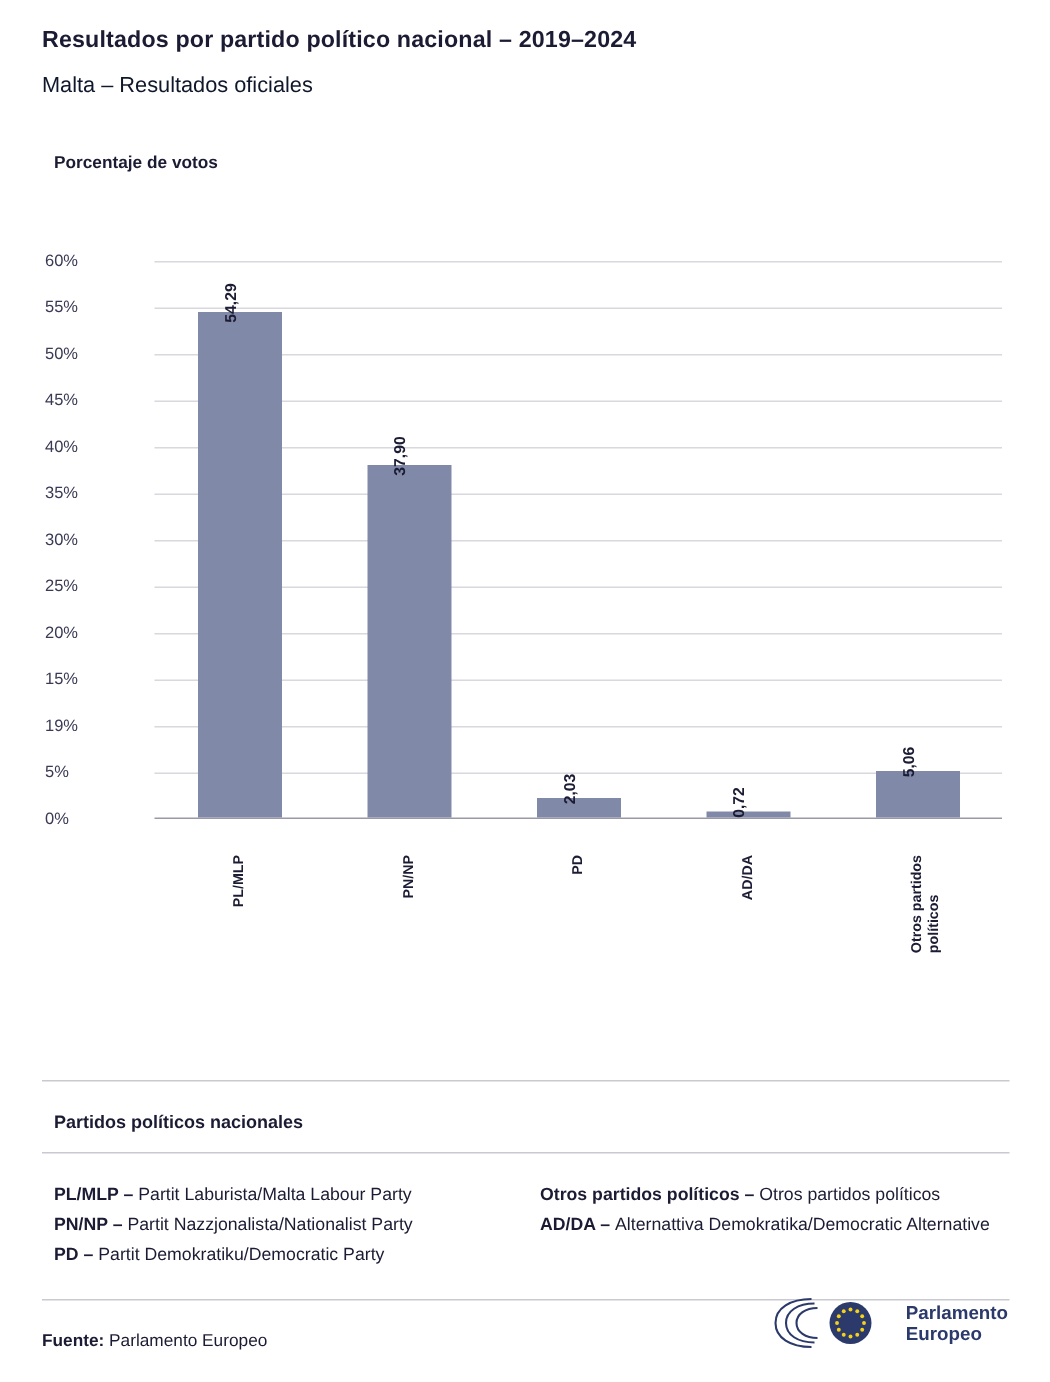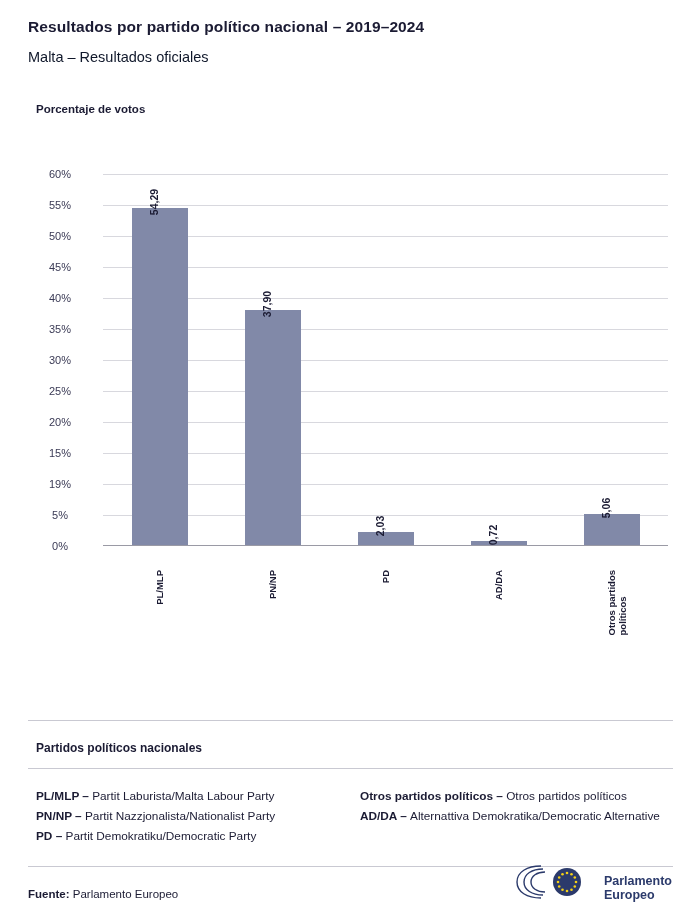--- a/index.html
+++ b/index.html
@@ -74,21 +74,21 @@
     left: 0;
     width: 100%;
     height: 1px;
     bottom: 0;
     background: #9a9aa5;
   }
   .ytick {
     position: absolute;
     right: 578px;
     width: 60px;
-    text-align: center;
+    text-align: left;
     font-size: 11px;
     color: #3a3a55;
     transform: translateY(-50%);
   }
   .bar {
     position: absolute;
     bottom: 1px;
     background: #8189a8;
     width: 56px;
   }
@@ -148,21 +148,21 @@
     font-size: 11.5px;
     color: #1b1b33;
   }
   .source b { font-weight: bold; }
   
   .ep-logo {
     position: absolute;
     right: 28px;
     top: 862px;
     display: flex;
-    align-items: flex-end;
+    align-items: center;
     gap: 9px;
   }
   .ep-flag {
     width: 84px;
     height: 40px;
     position: relative;
   }
   .ep-text {
     font-size: 12.5px;
     font-weight: bold;

